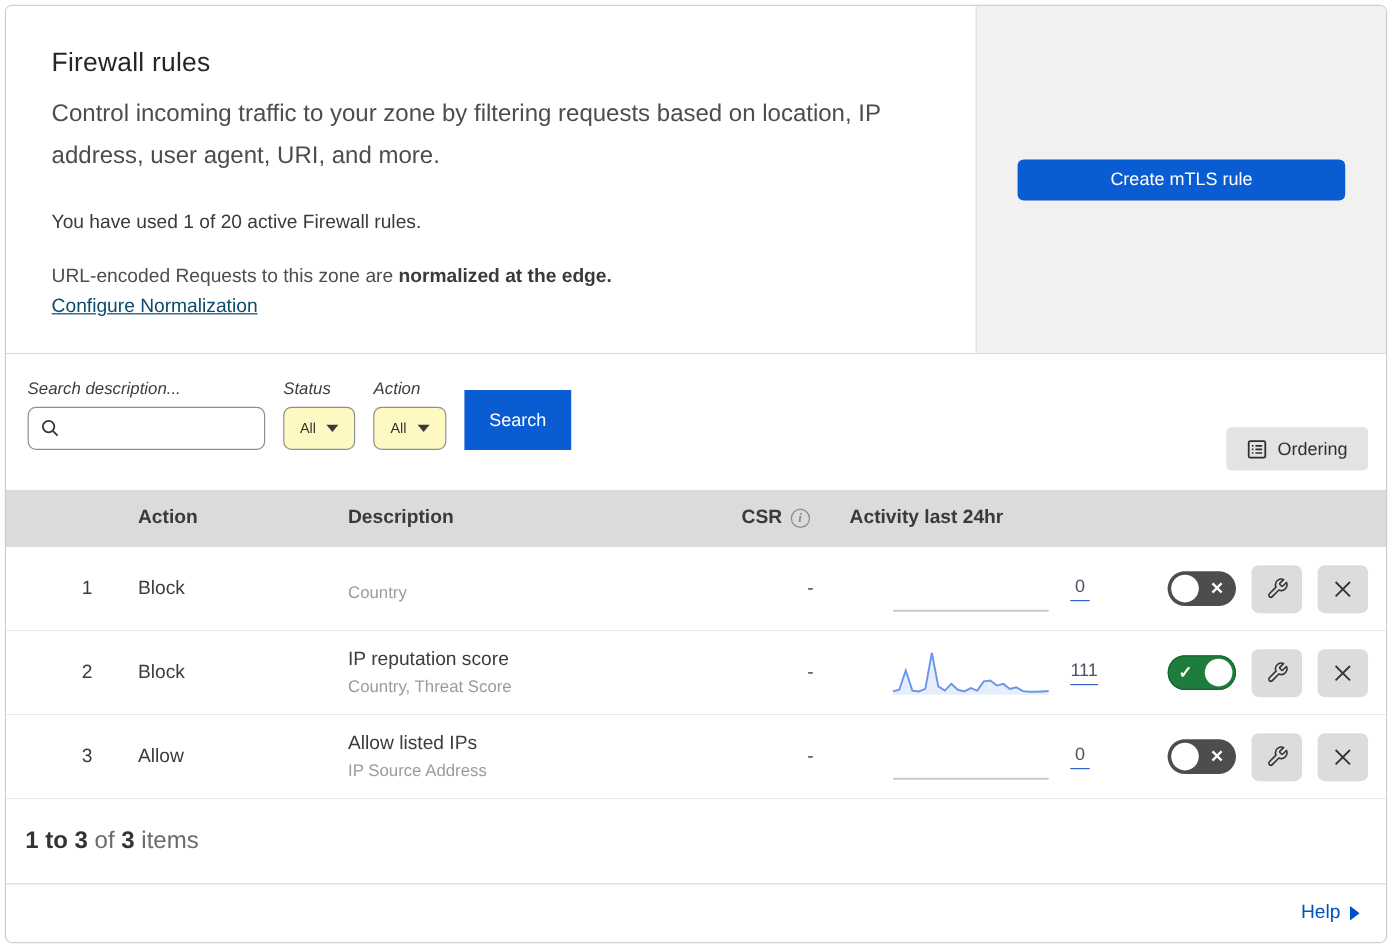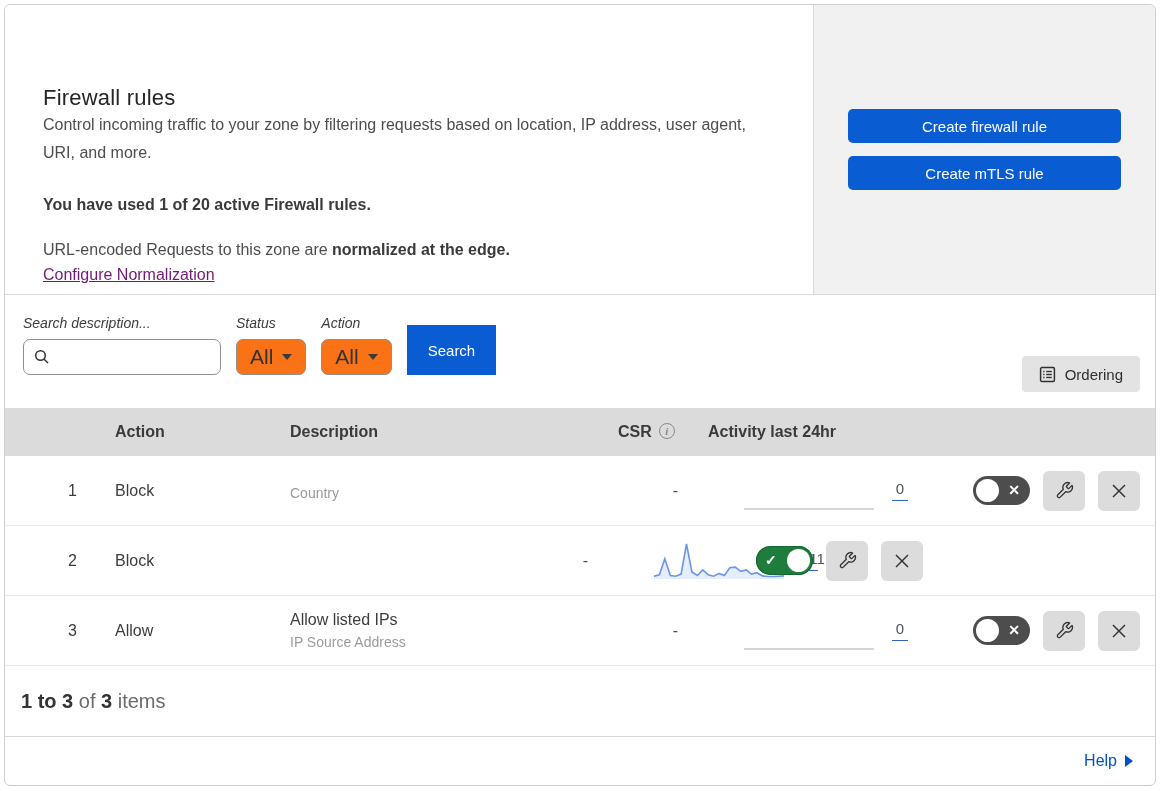--- a/index.html
+++ b/index.html
@@ -4,59 +4,59 @@
 <style>
   * { box-sizing: border-box; margin: 0; padding: 0; }
   html, body { width: 1161px; height: 791px; background: #fff; font-family: "Liberation Sans", sans-serif; }
   .card {
     position: absolute; left: 4px; top: 4px; width: 1152px; height: 782px;
     background: #fff; border: 1px solid #cfcfcf; border-radius: 6px; overflow: hidden;
   }
   
   .header-row { display: flex; height: 290px; border-bottom: 1px solid #d9d9d9; }
   .header-left { flex: 1; padding: 34px 40px 0 38px; border-right: 1px solid #d9d9d9; background: #fff; }
-  .page-title { font-size: 22px; font-weight: 400; color: #252525; letter-spacing: 0.2px; margin-top: 46px; }
-  .page-desc { font-size: 16px; color: #4d4d4d; line-height: 1.75; max-width: 705px; }
-  .usage-line { font-size: 16px; font-weight: bold; color: #3a3a3a; margin-top: 29px; }
+  .page-title { font-size: 22px; font-weight: 400; color: #252525; letter-spacing: 0.2px; }
+  .page-desc { font-size: 20px; color: #4d4d4d; line-height: 1.75; max-width: 705px; margin-top: 13px; }
+  .usage-line { font-size: 16px; font-weight: normal; color: #3a3a3a; margin-top: 29px; }
   .norm-line { font-size: 16px; color: #4d4d4d; margin-top: 27px; }
   .norm-line strong { color: #3a3a3a; }
-  .text-link { font-size: 16px; color: #701a75; text-decoration: underline; display: inline-block; margin-top: 7px; cursor: pointer; }
+  .text-link { font-size: 16px; color: #0c4a6e; text-decoration: underline; display: inline-block; margin-top: 7px; cursor: pointer; }
   .header-right { width: 341px; background: #f1f1f1; display: flex; flex-direction: column; justify-content: center; padding: 0 34px; gap: 13px; }
   .btn-primary {
     height: 34px; width: 100%; background: #0a5cd2; color: #fff; font-size: 15px;
     font-family: "Liberation Sans", sans-serif; border: none; border-radius: 5px; cursor: pointer;
   }
   
   .filter-row { position: relative; padding: 20px 18px 30px 18px; height: 113px; background: #fff; }
   .filters-left { display: flex; align-items: flex-end; gap: 15px; }
   .field-label { display: block; font-size: 14px; color: #3d3d3d; margin-bottom: 8px; font-style: italic; }
   .search-box {
     width: 198px; height: 36px; border: 1px solid #8f8f8f; border-radius: 7px;
     display: flex; align-items: center; padding: 0 10px; gap: 6px; background: #fff;
   }
   .search-box input { border: none; outline: none; flex: 1; min-width: 0; font-size: 15px; font-family: "Liberation Sans", sans-serif; color: #333; background: transparent; }
   .dropdown {
-    height: 36px; border: 1px solid #8f8f8f; border-radius: 7px; background: #f97316;
-    display: flex; align-items: center; gap: 9px; padding: 0 13px; font-size: 21px; color: #333; cursor: pointer;
+    height: 36px; border: 1px solid #8f8f8f; border-radius: 7px; background: #fef9c3;
+    display: flex; align-items: center; gap: 9px; padding: 0 13px; font-size: 12px; color: #333; cursor: pointer;
   }
   .caret-down { width: 0; height: 0; border-left: 5px solid transparent; border-right: 5px solid transparent; border-top: 6px solid #3a3a3a; }
   .btn-search {
     height: 50px; padding: 0 21px; background: #0a5cd2; color: #fff; font-size: 15px;
     font-family: "Liberation Sans", sans-serif; border: none; border-radius: 0; cursor: pointer;
   }
   .btn-ordering {
     position: absolute; right: 15px; bottom: 16px; height: 36px; padding: 0 17px;
     background: #e3e3e3; border: none; border-radius: 4px; display: flex; align-items: center; gap: 9px;
     font-size: 15px; color: #2f2f2f; font-family: "Liberation Sans", sans-serif; cursor: pointer;
   }
   
   .grid-cols { display: grid; grid-template-columns: 88px 175px 328px 90px 252px 1fr; align-items: center; }
   .thead { height: 48px; background: #dbdbdb; font-size: 16px; font-weight: bold; color: #3a3a3a; }
   .thead .cell { padding-left: 22px; }
-  .csr-head { display: flex; align-items: flex-start; gap: 7px; }
+  .csr-head { display: flex; align-items: center; gap: 7px; }
   .info-icon {
     width: 16px; height: 16px; border: 1px solid #8a8a8a; border-radius: 50%;
     color: #8a8a8a; font-size: 11px; line-height: 14px; text-align: center; font-style: italic;
     font-family: "Liberation Serif", serif; cursor: pointer;
   }
   .trow { height: 70px; border-bottom: 1px solid #e8e8e8; background: #fff; }
   .cell-num { text-align: right; padding-right: 16px; font-size: 16px; color: #3c3c3c; }
   .cell-action { padding-left: 22px; font-size: 16px; color: #3c3c3c; }
   .cell-desc { padding-left: 22px; }
   .desc-main { font-size: 16px; color: #3c3c3c; }
@@ -97,21 +97,20 @@
 
   <div class="header-row">
     <div class="header-left">
       <h1 class="page-title">Firewall rules</h1>
       <p class="page-desc">Control incoming traffic to your zone by filtering requests based on location, IP address, user agent, URI, and more.</p>
       <p class="usage-line">You have used 1 of 20 active Firewall rules.</p>
       <p class="norm-line"><span>URL-encoded Requests to this zone are</span> <strong>normalized at the edge.</strong></p>
       <a class="text-link">Configure Normalization</a>
     </div>
     <div class="header-right">
-      <button class="btn-primary">Create firewall rule</button>
       <button class="btn-primary">Create mTLS rule</button>
     </div>
   </div>
 
   <div class="filter-row">
     <div class="filters-left">
       <div>
         <label class="field-label">Search description...</label>
         <div class="search-box">
           <svg width="16" height="16" viewBox="0 0 16 16">
@@ -192,20 +191,24 @@
           <line x1="2" y1="2" x2="14" y2="14" stroke="#333" stroke-width="1.5"></line>
           <line x1="14" y1="2" x2="2" y2="14" stroke="#333" stroke-width="1.5"></line>
         </svg>
       </button>
     </div>
   </div>
 
   <div class="trow grid-cols">
     <div class="cell-num">2</div>
     <div class="cell-action">Block</div>
+    <div class="cell-desc">
+      <div class="desc-main">IP reputation score</div>
+      <div class="desc-sub">Country, Threat Score</div>
+    </div>
     <div class="cell-csr">-</div>
     <div class="cell-activity">
       <svg class="spark" viewBox="0 0 130 42" preserveAspectRatio="none">
           <polygon points="0.0,36.2 5.4,34.8 10.8,18.7 16.3,35.5 21.7,36.2 27.1,34.1 32.5,4.0 37.9,32.0 43.3,35.5 48.8,29.9 54.2,34.8 59.6,36.2 65.0,33.4 70.4,35.5 75.8,27.8 81.3,27.1 86.7,31.3 92.1,29.9 97.5,34.1 102.9,32.7 108.3,35.9 113.8,36.5 119.2,36.5 124.6,36.2 130.0,35.9 130,39 0,39" fill="rgba(107,150,232,0.16)"></polygon>
           <polyline points="0.0,36.2 5.4,34.8 10.8,18.7 16.3,35.5 21.7,36.2 27.1,34.1 32.5,4.0 37.9,32.0 43.3,35.5 48.8,29.9 54.2,34.8 59.6,36.2 65.0,33.4 70.4,35.5 75.8,27.8 81.3,27.1 86.7,31.3 92.1,29.9 97.5,34.1 102.9,32.7 108.3,35.9 113.8,36.5 119.2,36.5 124.6,36.2 130.0,35.9" fill="none" stroke="#6b96e8" stroke-width="1.6"></polyline>
         </svg>
       <a class="count-link">111</a>
     </div>
     <div class="cell-controls">
       <div class="toggle on">

